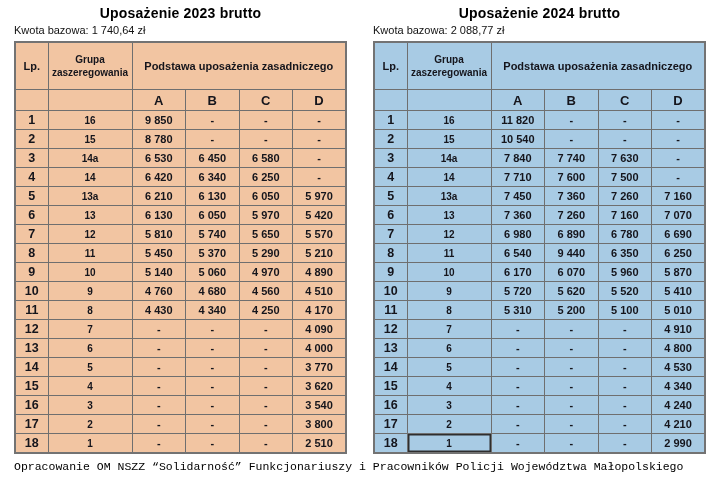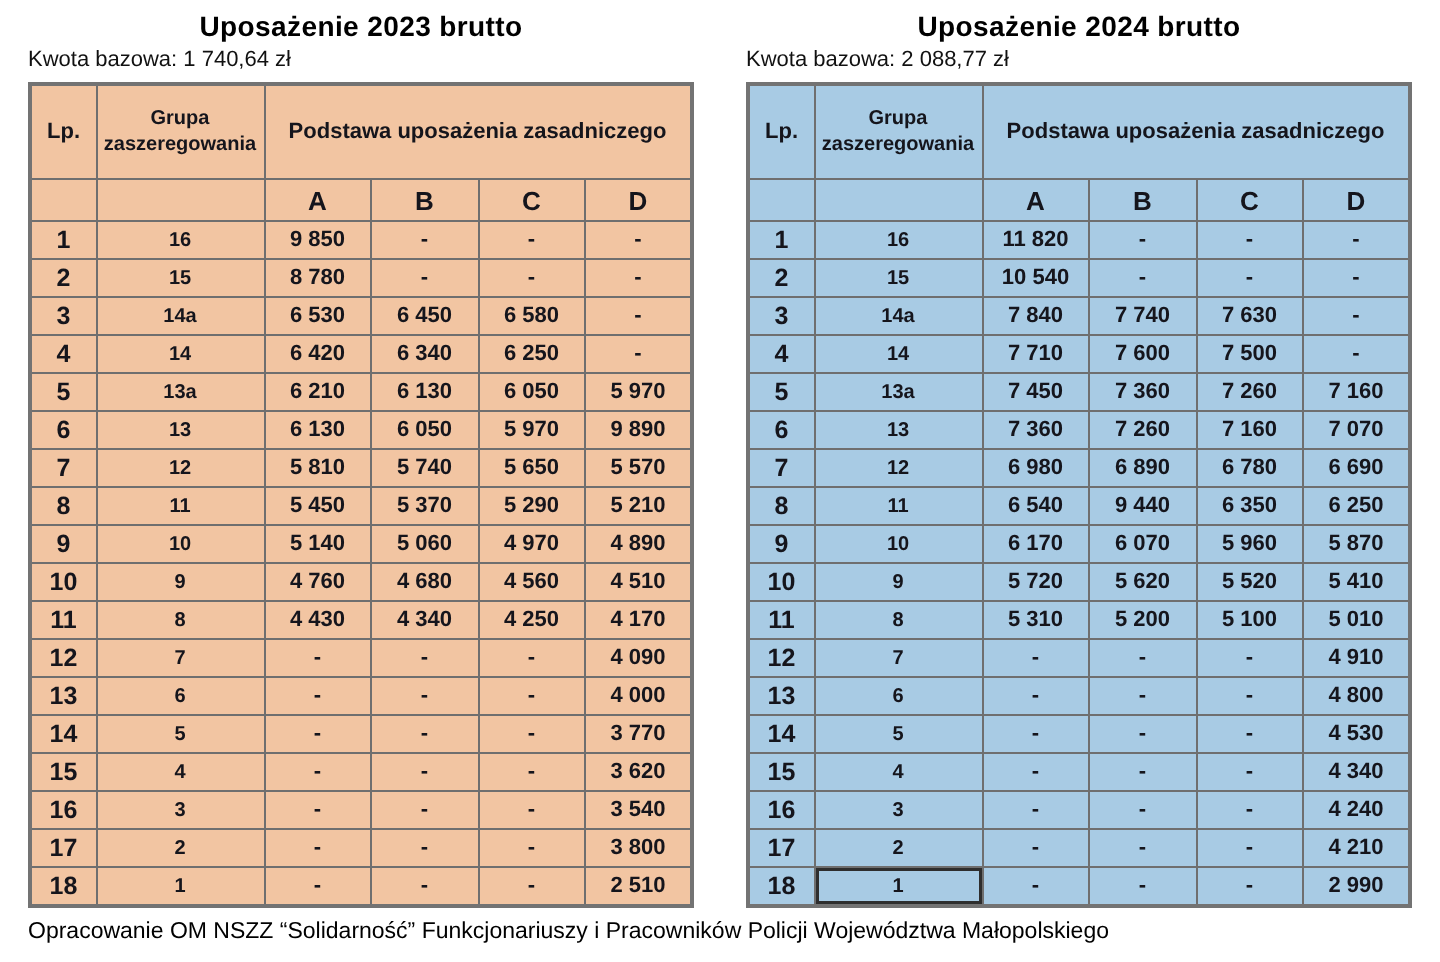--- a/index.html
+++ b/index.html
@@ -60,21 +60,21 @@
   col.c-grupa { width: 84px; }
   col.c-val   { width: auto; }
   tr.h1 th { height: 46px; font-size: 11px; white-space: normal; line-height: 1.3; }
   tr.h1 th.grupa-h { font-size: 10px; }
   tr.h2 th { height: 20px; font-size: 13px; }
   tbody td { height: 18px; font-size: 11px; }
   tbody td.lp { font-size: 12.5px; }
   tbody td.grupa { font-size: 10px; }
   tbody td.boxed { box-shadow: inset 0 0 0 1.5px #2e2e2e; }
   .footer {
-    font-family: Liberation Sans, sans-serif;
+    font-family: Liberation Mono, monospace;
     font-size: 11.5px;
     color: #000000;
     margin-top: 6px;
     padding-left: 0px;
   }
 </style>
 </head>
 <body>
 
 <div class="page">
@@ -147,21 +147,21 @@
               <td class="val">6 130</td>
               <td class="val">6 050</td>
               <td class="val">5 970</td>
             </tr>
             <tr>
               <td class="lp">6</td>
               <td class="grupa">13</td>
               <td class="val">6 130</td>
               <td class="val">6 050</td>
               <td class="val">5 970</td>
-              <td class="val">9 890</td>
+              <td class="val">5 420</td>
             </tr>
             <tr>
               <td class="lp">7</td>
               <td class="grupa">12</td>
               <td class="val">5 810</td>
               <td class="val">5 740</td>
               <td class="val">5 650</td>
               <td class="val">5 570</td>
             </tr>
             <tr>

